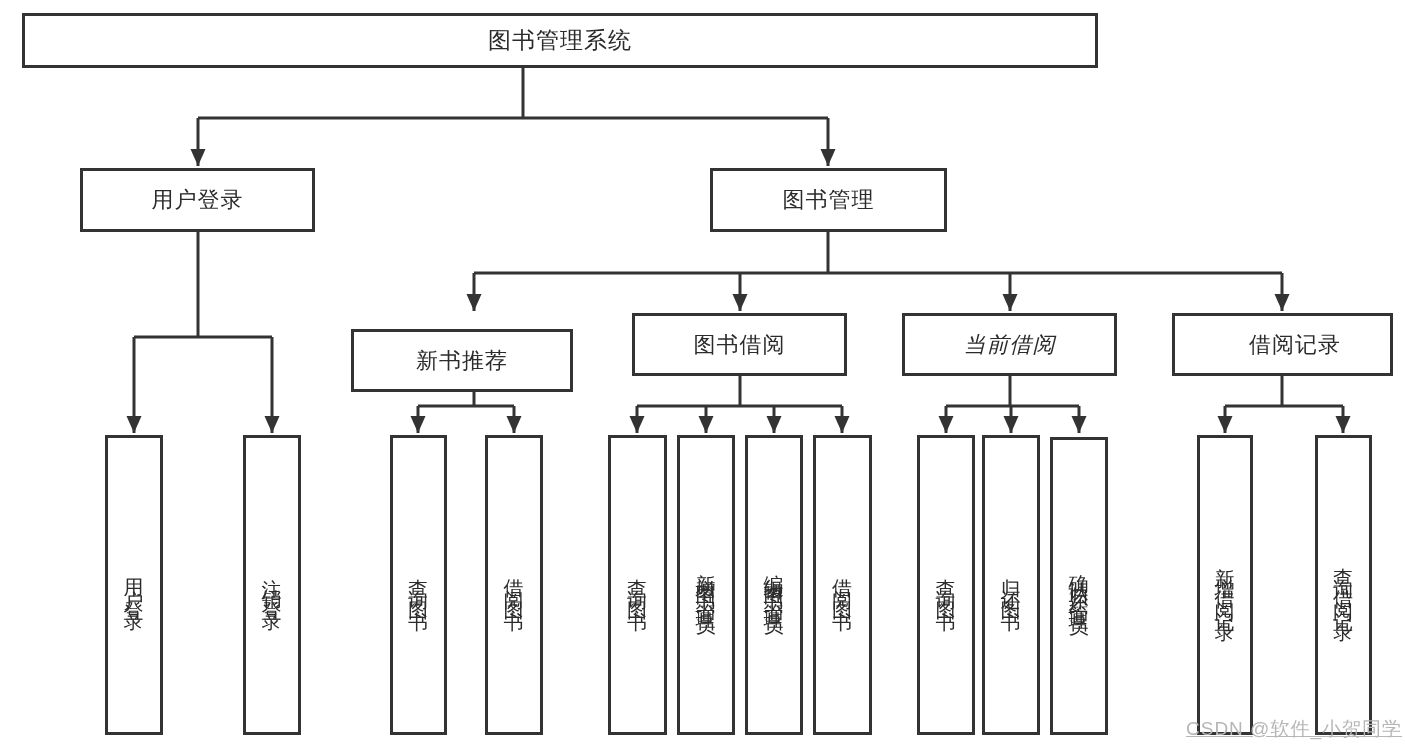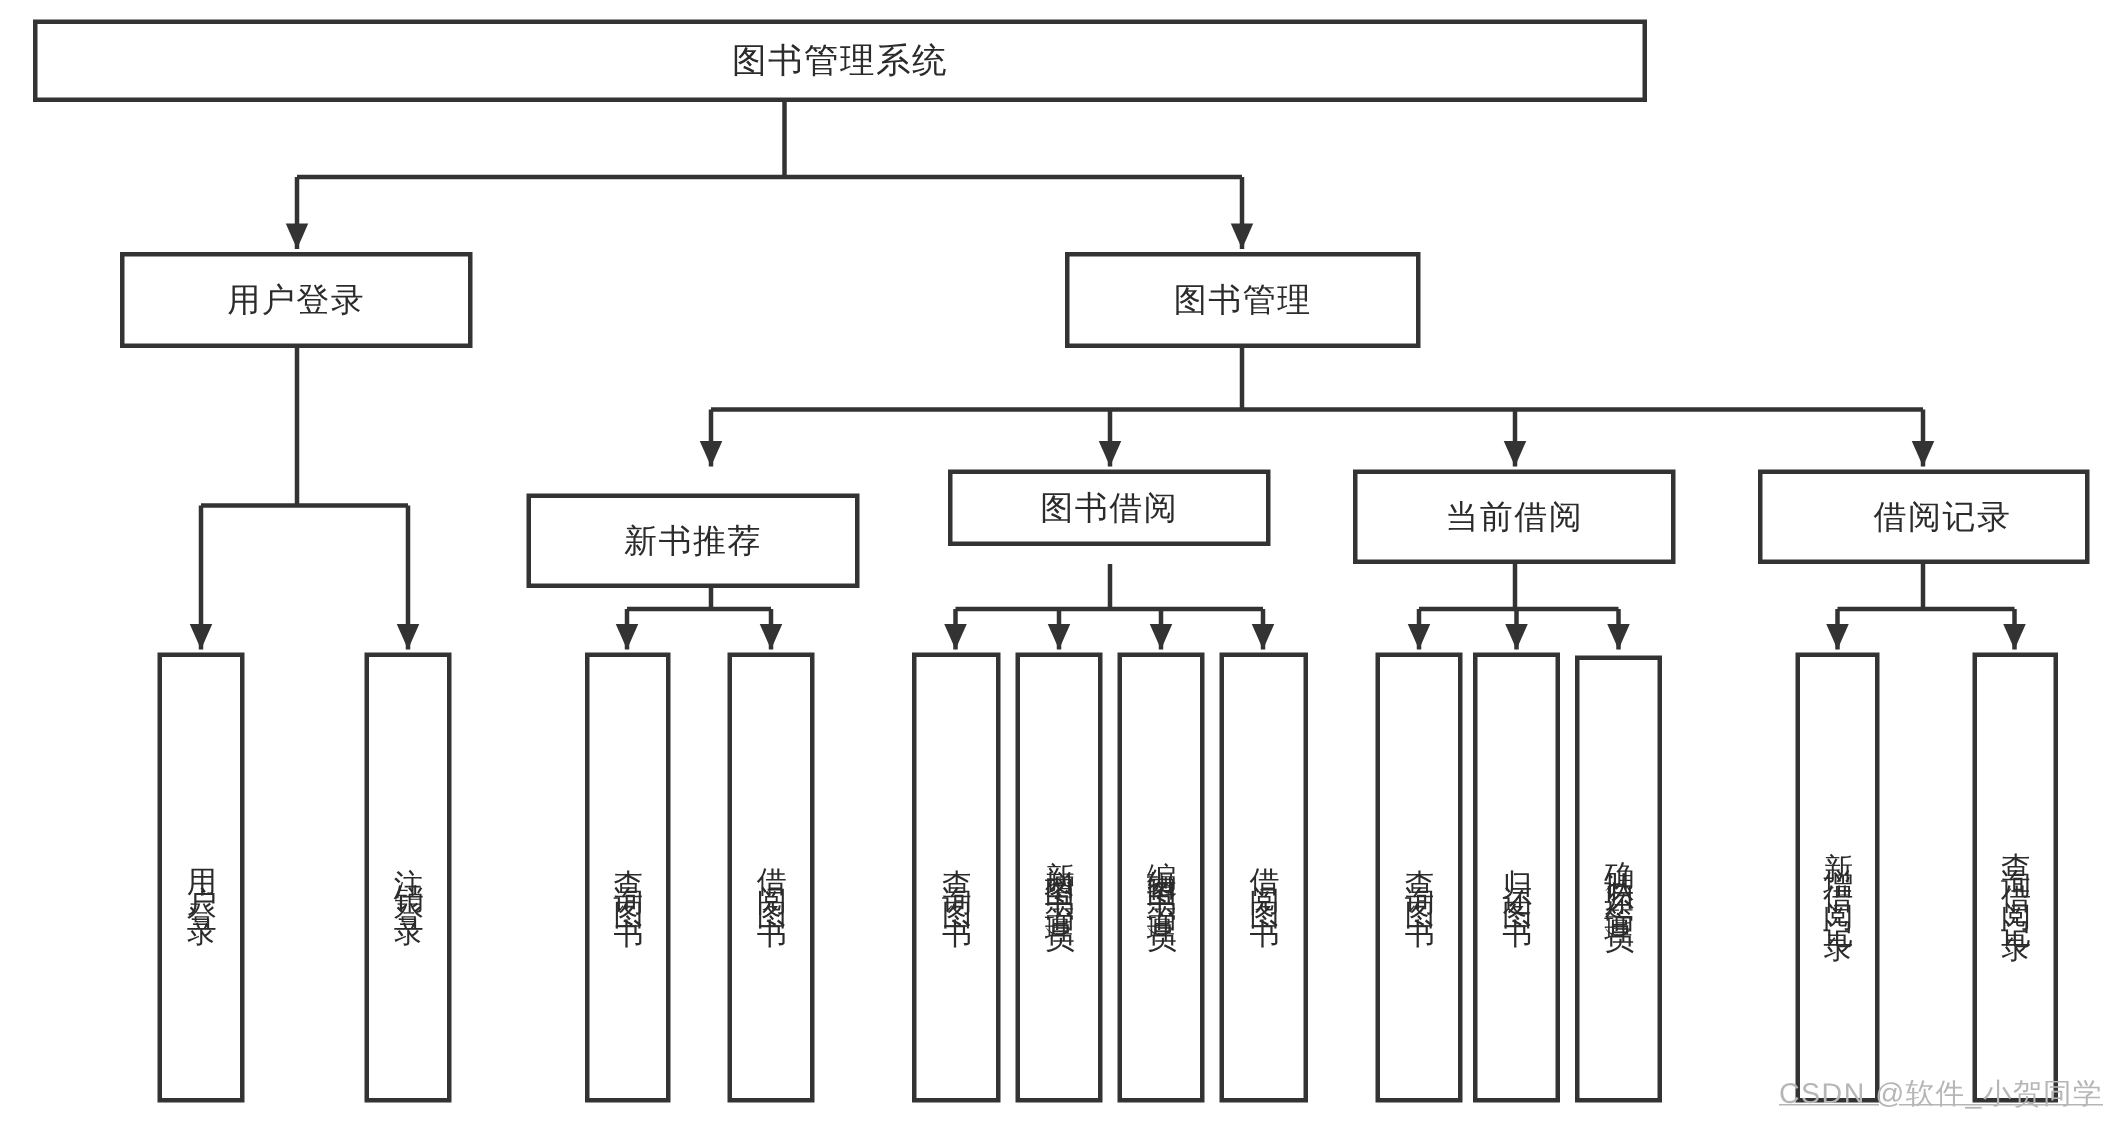--- a/index.html
+++ b/index.html
@@ -101,22 +101,22 @@
     <path class="ln ar" d="M1225 406 V433"></path>
     <path class="ln ar" d="M1343 406 V433"></path>
   </svg>
 
   <div class="box h root" style="left:22px;top:13px;width:1076px;height:55px;">图书管理系统</div>
 
   <div class="box h" style="left:80px;top:168px;width:235px;height:64px;">用户登录</div>
   <div class="box h" style="left:710px;top:168px;width:237px;height:64px;">图书管理</div>
 
   <div class="box h" style="left:351px;top:313px;width:222px;height:63px;margin-top:16px;">新书推荐</div>
-  <div class="box h" style="left:632px;top:313px;width:215px;height:51px;">图书借阅</div>
-  <div class="box h" style="left:902px;top:313px;width:215px;height:63px;">当前借阅</div>
+  <div class="box h" style="left:632px;top:313px;width:215px;height:63px;">图书借阅</div>
+  <div class="box h" style="left:902px;top:313px;width:215px;height:63px;font-style:italic;">当前借阅</div>
   <div class="box h" style="left:1172px;top:313px;width:221px;height:63px;padding-left:25px;">借阅记录</div>
 
   <div class="box v" style="left:105px;top:435px;width:58px;height:300px;">
     <span>用户登录</span>
   </div>
   <div class="box v" style="left:243px;top:435px;width:58px;height:300px;">
     <span>注销登录</span>
   </div>
 
   <div class="box v" style="left:390px;top:435px;width:57px;height:300px;">

